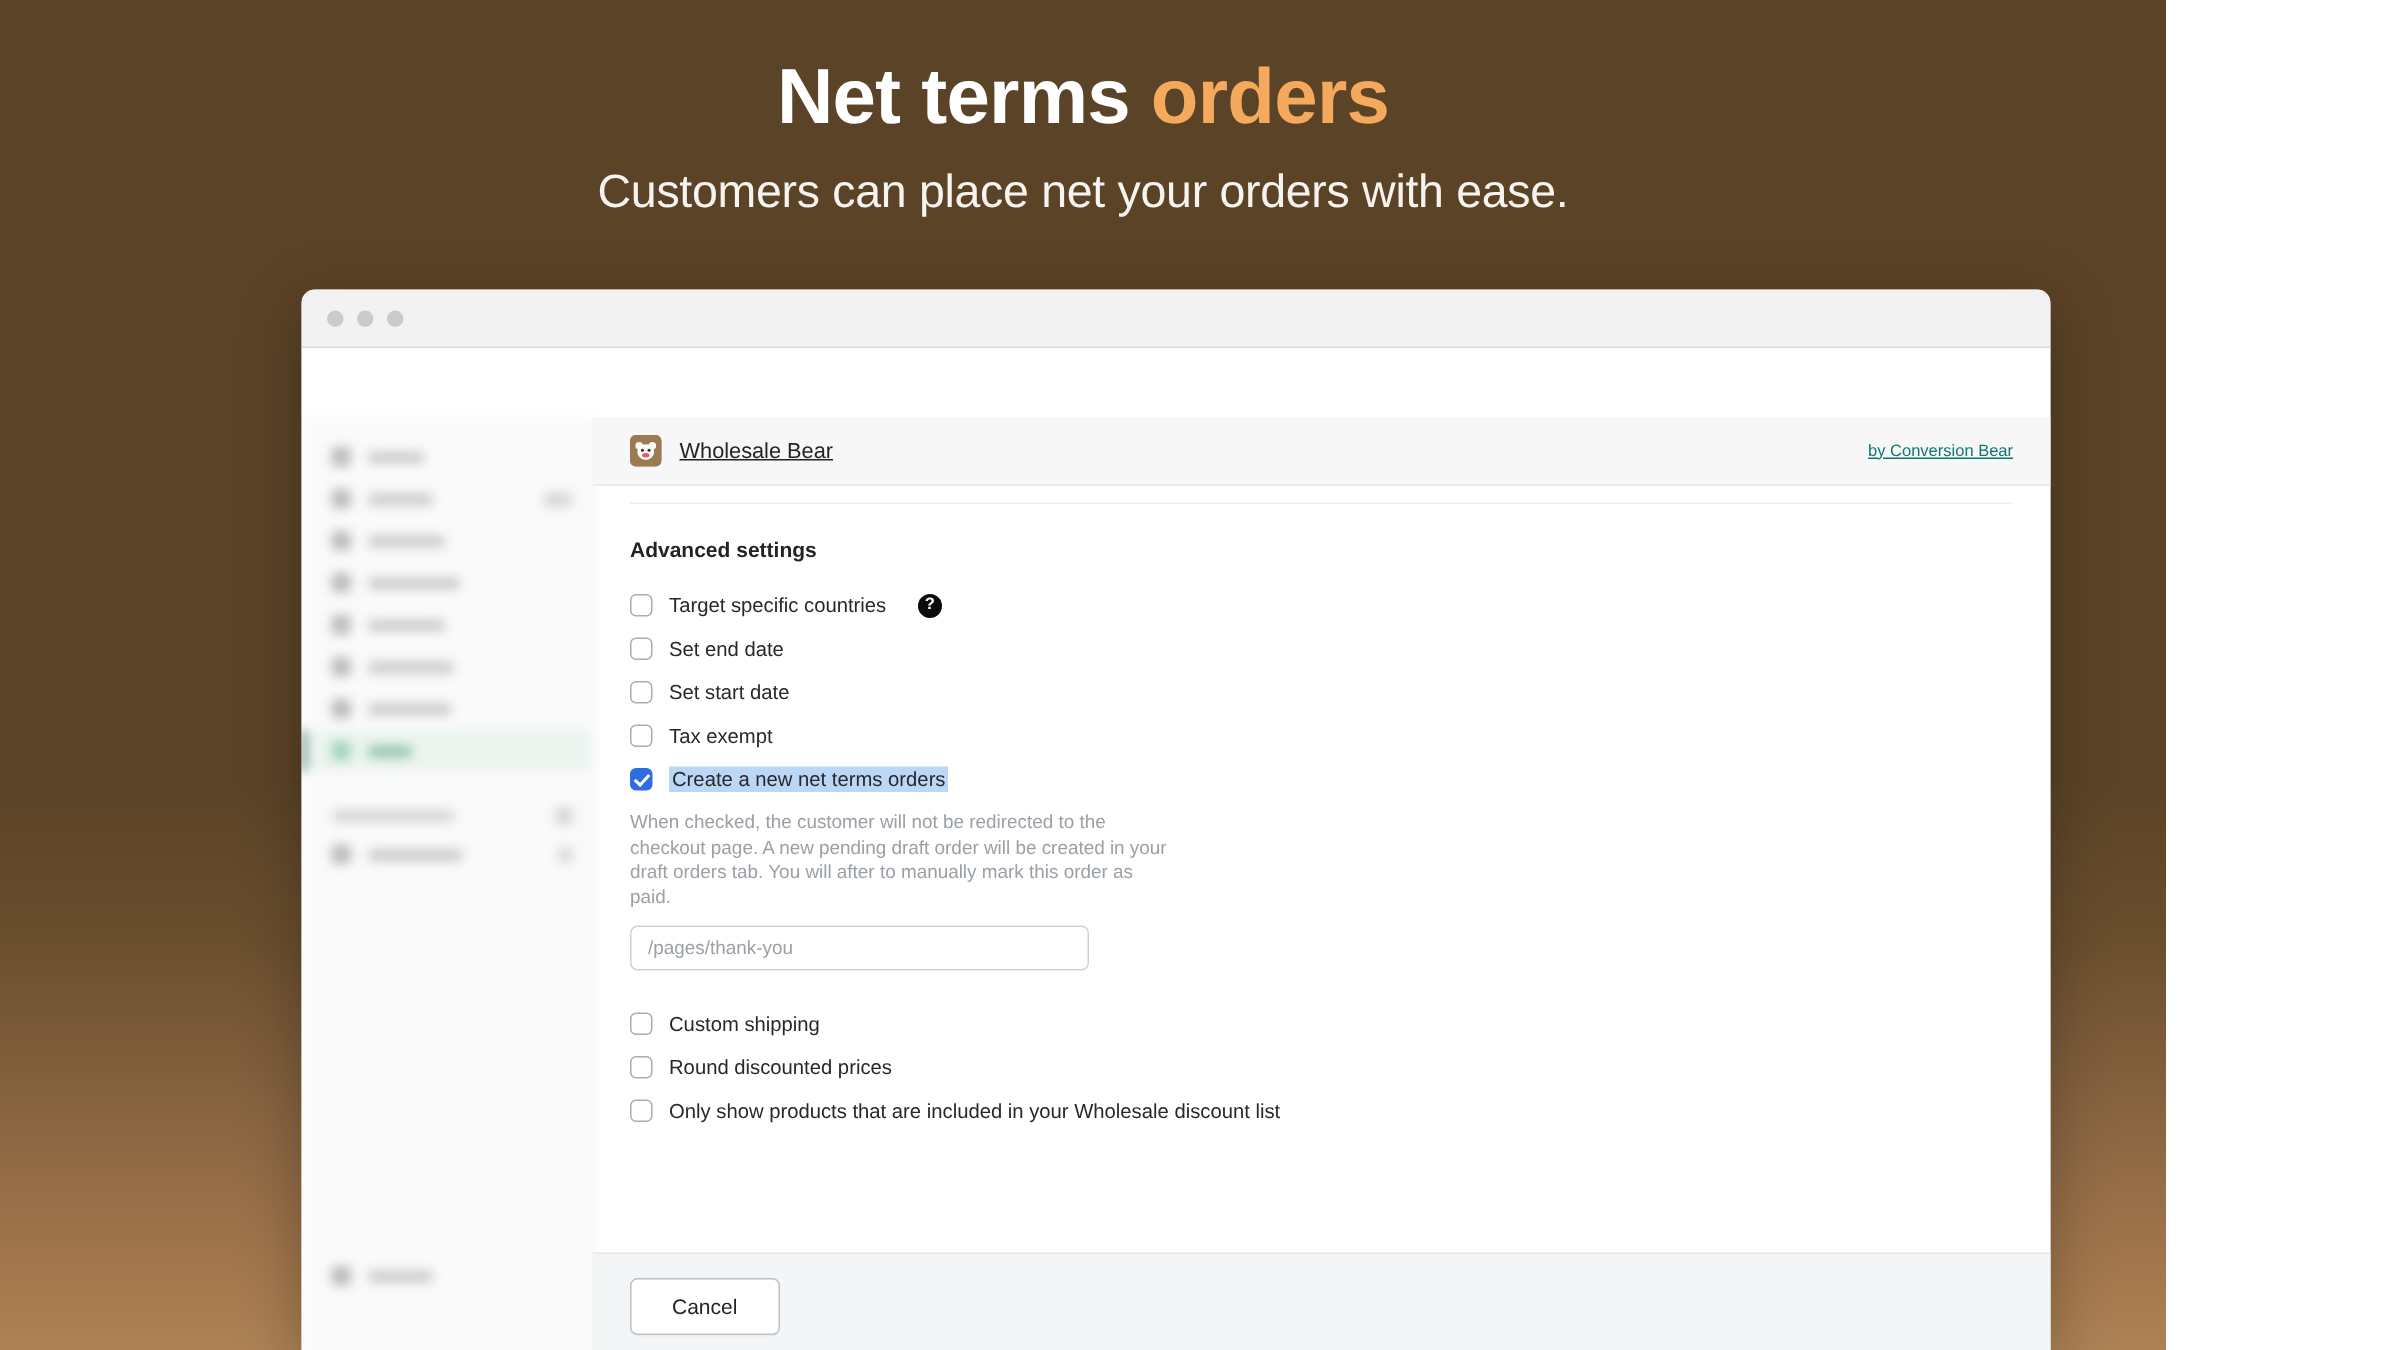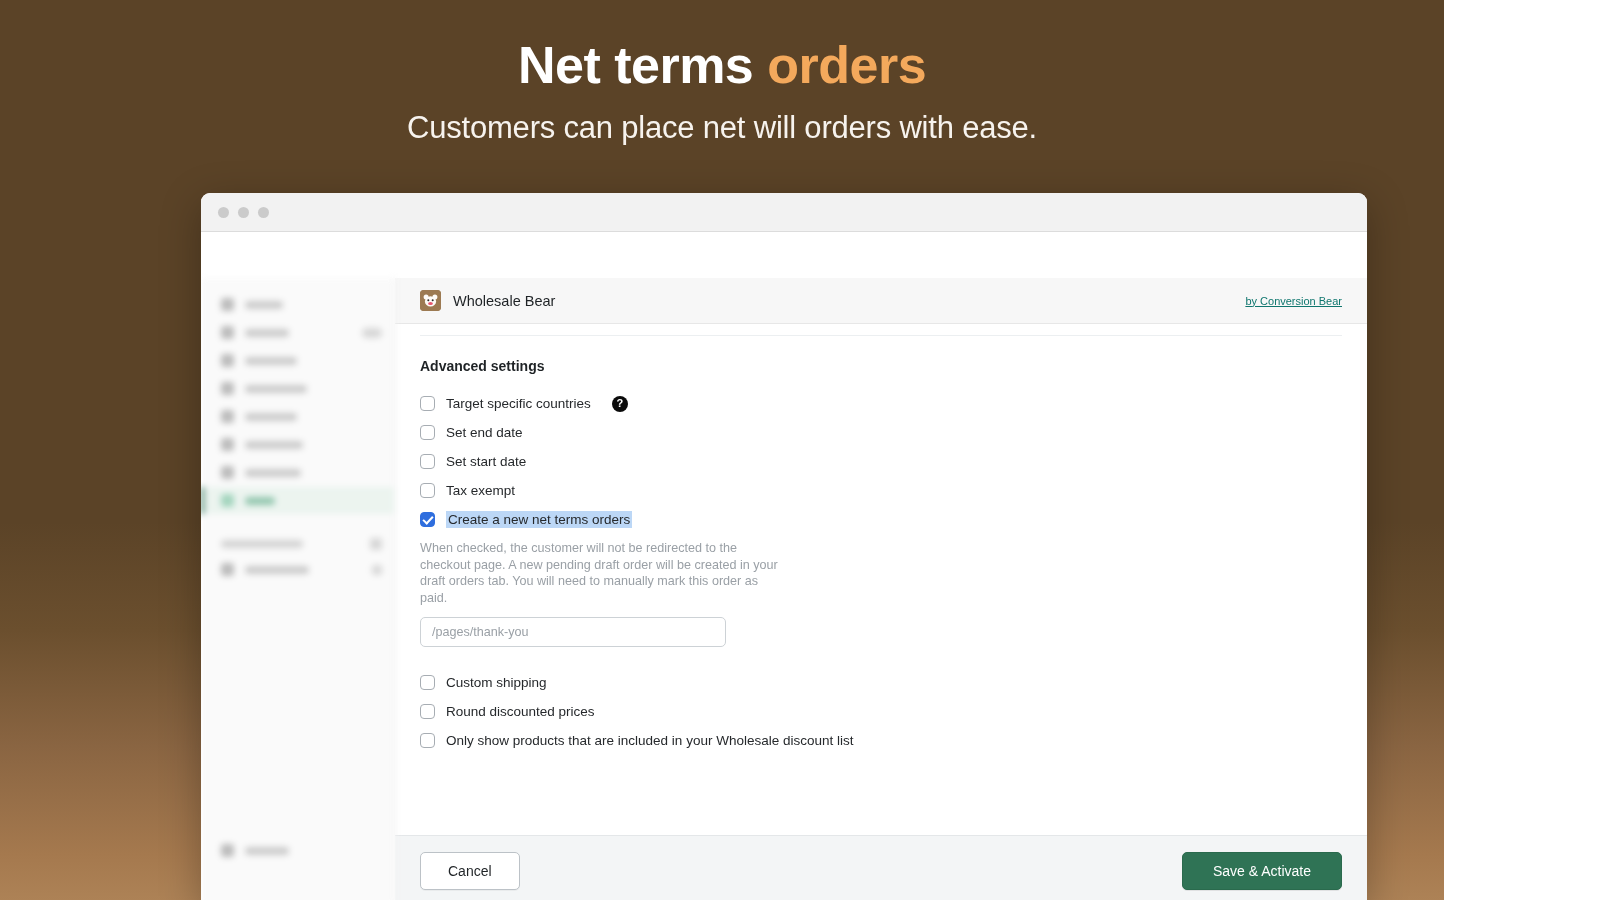--- a/index.html
+++ b/index.html
@@ -167,20 +167,21 @@
     width: 21px; height: 21px;
     border-radius: 4px;
     background: #9c7a52;
     position: relative;
     flex: none;
   }
   .app-icon svg { display: block; }
   .app-name {
     font-size: 14.5px;
     color: #1f2326;
+    text-decoration: underline;
   }
   .app-by {
     margin-left: auto;
     font-size: 11px;
     color: #0f766e;
     text-decoration: underline;
   }
 
   .app-scroll {
     flex: 1;
@@ -316,21 +317,21 @@
 </style>
 </head>
 <body>
 
 <div class="stage">
 
   <div class="hero">
     <div class="hero-title">
       <span>Net terms </span><span class="accent">orders</span>
     </div>
-    <div class="hero-sub">Customers can place net will orders with ease.</div>
+    <div class="hero-sub">Customers can place net your orders with ease.</div>
   </div>
 
   <div class="window">
 
     <div class="titlebar">
       <span class="dot"></span>
       <span class="dot"></span>
       <span class="dot"></span>
     </div>
 
@@ -440,21 +441,21 @@
             <span class="cbox"></span>
             <span class="cblabel">Tax exempt</span>
           </div>
 
           
           <div class="cbrow">
             <span class="cbox checked"></span>
             <span class="cblabel selected">Create a new net terms orders</span>
           </div>
 
-          <div class="helptext">When checked, the customer will not be redirected to the checkout page. A new pending draft order will be created in your draft orders tab. You will need to manually mark this order as paid.</div>
+          <div class="helptext">When checked, the customer will not be redirected to the checkout page. A new pending draft order will be created in your draft orders tab. You will after to manually mark this order as paid.</div>
 
 
           <input class="textinput" type="text" placeholder="/pages/thank-you" style="">
 
           <div class="gap-after-input"></div>
 
           
           <div class="cbrow">
             <span class="cbox"></span>
             <span class="cblabel">Custom shipping</span>
@@ -464,19 +465,18 @@
             <span class="cblabel">Round discounted prices</span>
           </div>
           <div class="cbrow">
             <span class="cbox"></span>
             <span class="cblabel">Only show products that are included in your Wholesale discount list</span>
           </div>
         </div>
 
         <div class="app-footer">
           <button class="btn btn-cancel">Cancel</button>
-          <button class="btn btn-save">Save &amp; Activate</button>
         </div>
 
       </div>
     </div>
   </div>
 </div>
 
 </body></html>

